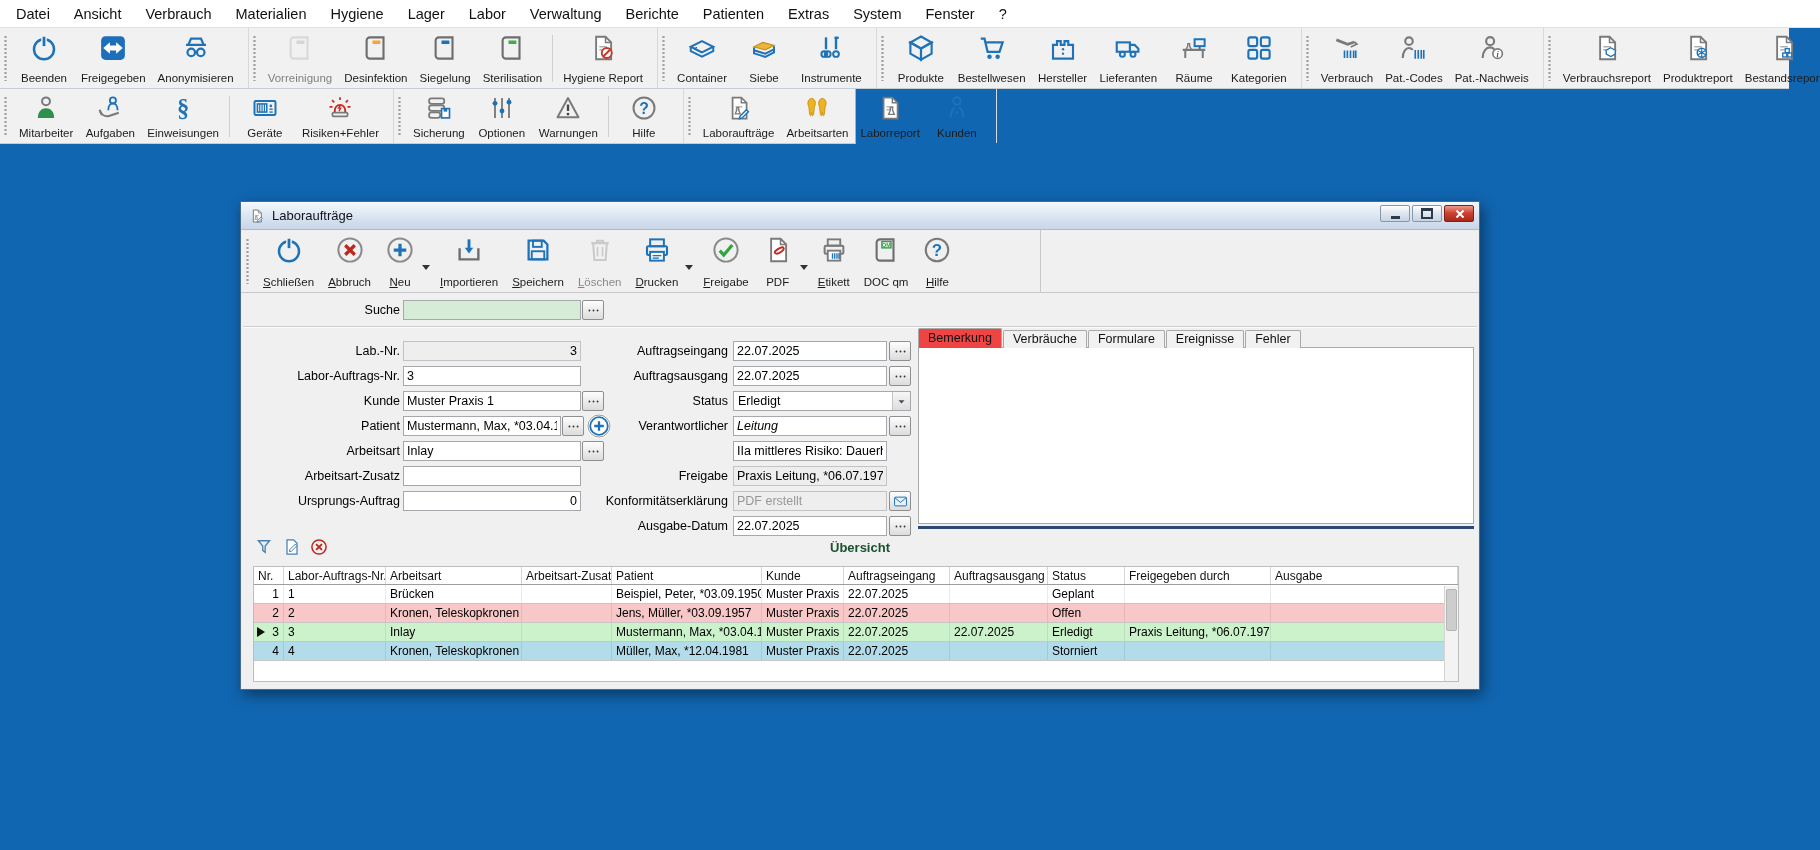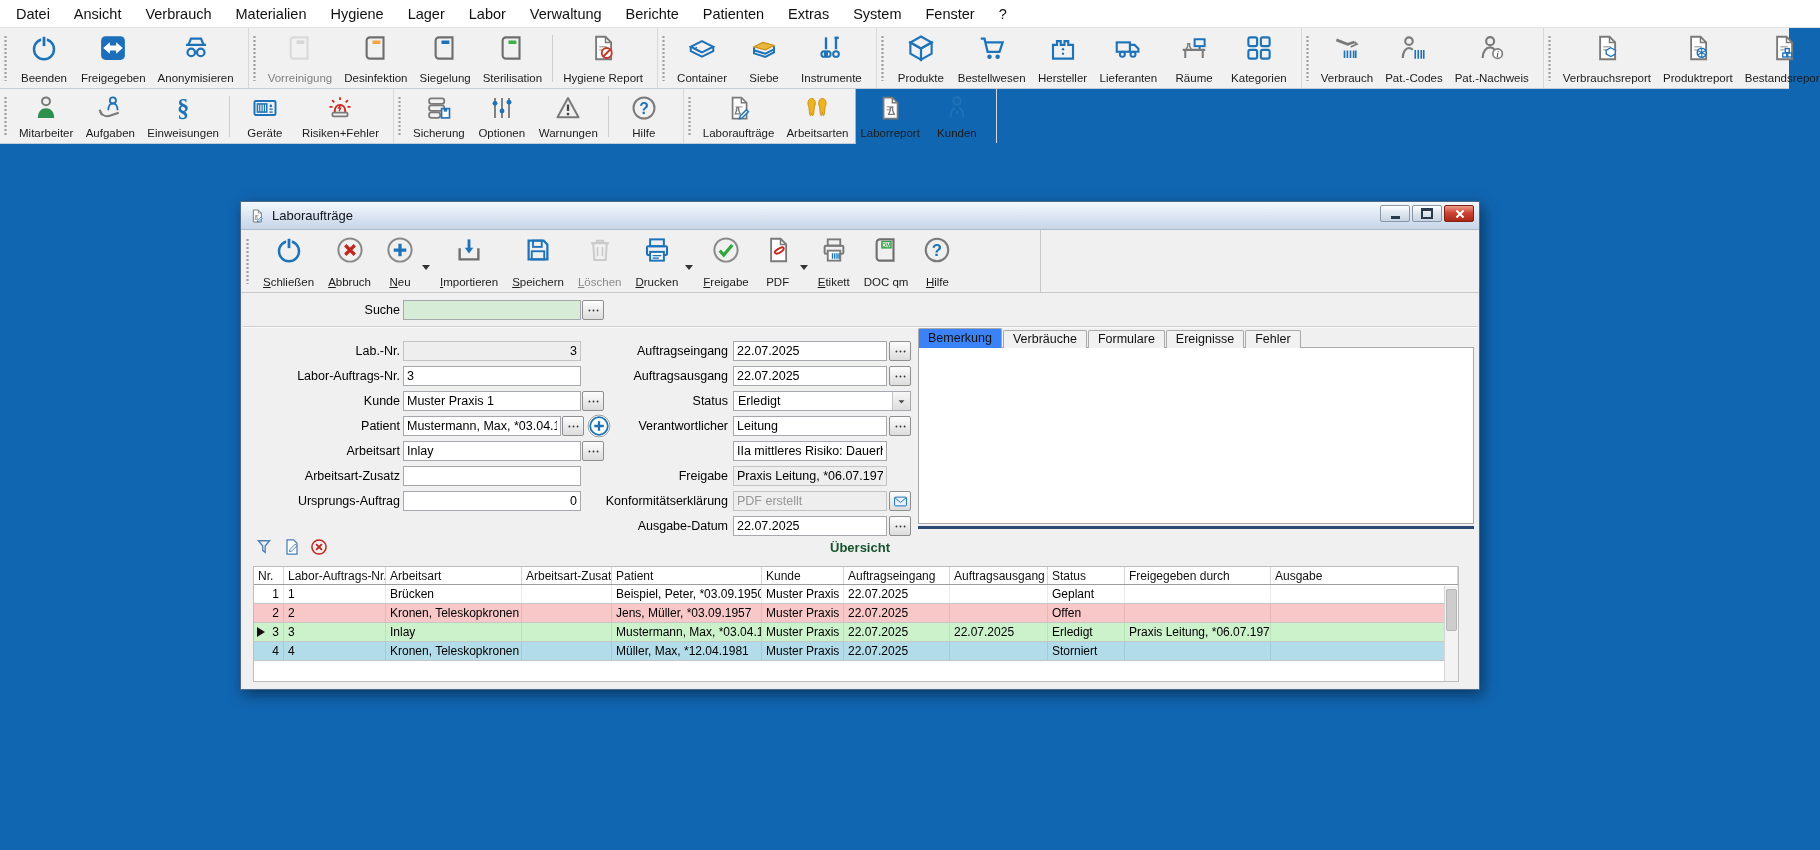--- a/index.html
+++ b/index.html
@@ -68,21 +68,21 @@
   .fbtn .icon-slot{width:15px;height:15px;}
   .fplus{position:absolute;top:-2px;width:24px;height:24px;background:#fff;border-radius:50%;cursor:default;}
   .fplus .icon-slot{width:24px;height:24px;}
   .combo{position:absolute;left:490px;top:0;width:178px;height:20px;background:#fff;border:1px solid #a5a9ae;display:flex;align-items:center;padding-left:4px;font-size:12.5px;box-sizing:border-box;cursor:default;}
   .combo .chev{margin-left:auto;width:17px;height:18px;background:linear-gradient(#f7f7f7,#dddddd);border-left:1px solid #c5c5c5;display:flex;align-items:center;justify-content:center;}
   .combo .chev .icon-slot{width:13px;height:13px;}
 
   
   .tabsrow{position:absolute;left:675px;top:36px;height:19px;display:flex;align-items:flex-end;z-index:2;}
   .tab{height:17px;line-height:17px;padding:0 9px;font-size:12.5px;background:#f1f1f1;border:1px solid #a9a9a9;border-bottom:none;border-radius:2px 2px 0 0;margin-right:1px;color:#111;cursor:default;}
-  .tab[data-active="true"]{background:#3b82f6;height:19px;line-height:19px;}
+  .tab[data-active="true"]{background:#ef4444;height:19px;line-height:19px;}
   .tabcontent{position:absolute;left:675px;top:54px;width:556px;height:177px;background:#fff;border:1px solid #a9a9a9;box-sizing:border-box;z-index:1;}
   .splitline{position:absolute;left:675px;top:233px;width:556px;height:3px;background:#2b4a73;}
 
   
   .ovbar{position:absolute;left:8px;right:8px;top:239px;height:32px;}
   .ovtitle{position:absolute;left:0;right:0;top:8px;text-align:center;font-size:13px;font-weight:bold;color:#14532d;}
   .ovicons{position:absolute;left:4px;top:5px;display:flex;gap:7px;}
   .ovicon{width:20px;height:20px;cursor:default;}
   .tablewrap{position:absolute;left:10px;top:273px;width: 1206px;bottom:5px;background:#fff;border:1px solid #bdbdbd;box-sizing:border-box;overflow:hidden;}
   .tgrid{display:grid;grid-template-columns:30px 102px 136px 90px 150px 82px 106px 98px 77px 146px minmax(0,1fr);}
@@ -855,21 +855,21 @@
               <span class="icon-slot">
                 <svg viewBox="0 0 24 24" xmlns="http://www.w3.org/2000/svg">
                   <polygon points="6.5,9.5 17.5,9.5 12,15.5" fill="#4a4a4a"></polygon>
                 </svg>
               </span>
             </span>
         </div>
       </div>
       <div class="formrow mrow" style="top:123px;">
         <label class="flabel">Verantwortlicher</label>
-        <input class="finput" style="left: 490px; width: 154px;" value="Leitung">
+        <input class="finput" style="left: 490px; width: 154px; font-style: italic;" value="Leitung">
         <span class="fbtn" style="left:646px;">
             <span class="icon-slot">
               <svg viewBox="0 0 24 24" xmlns="http://www.w3.org/2000/svg">
                 <circle cx="5.5" cy="12" r="1.5" fill="#333"></circle>
                 <circle cx="12" cy="12" r="1.5" fill="#333"></circle>
                 <circle cx="18.5" cy="12" r="1.5" fill="#333"></circle>
               </svg>
             </span>
           </span>
       </div>

